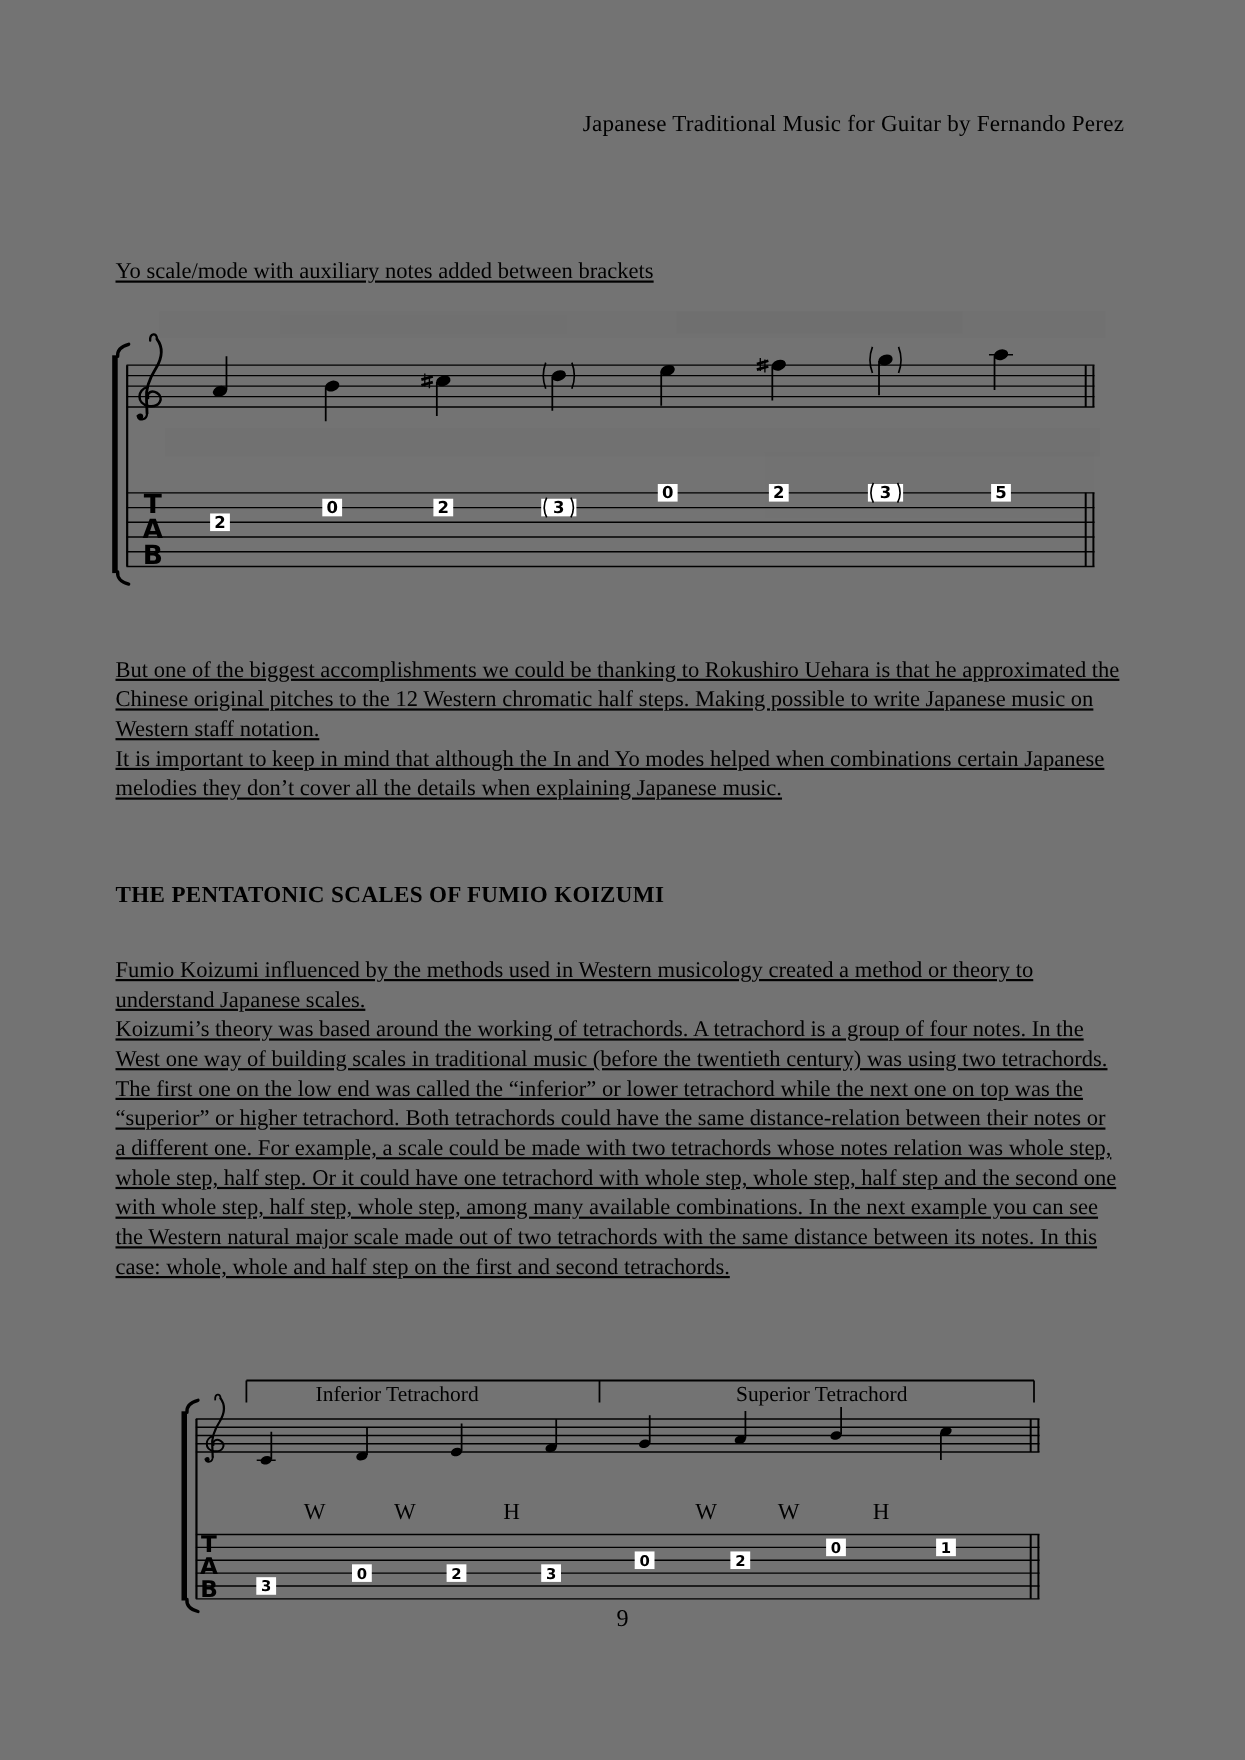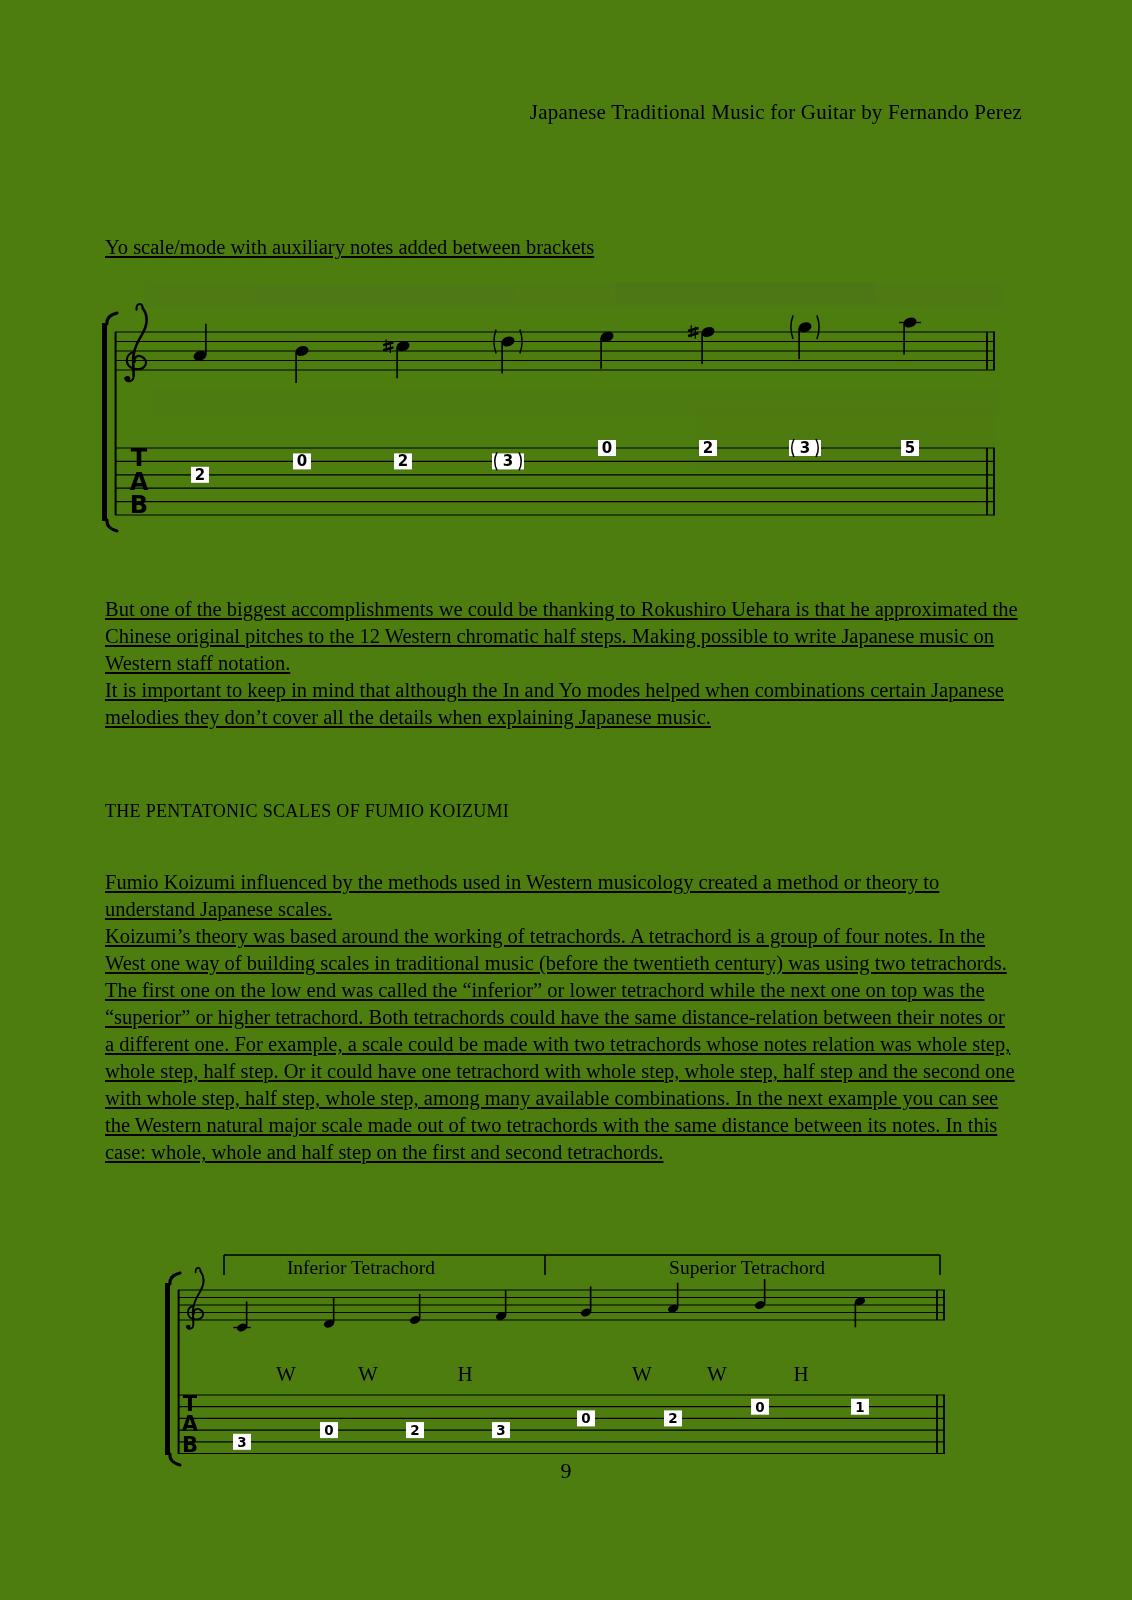--- a/index.html
+++ b/index.html
@@ -1,19 +1,19 @@
 <!DOCTYPE html>
 <html><head>
 <meta charset="utf-8">
 <style>
   html,body{margin:0;padding:0;background:#ffffff;}
   .page{
     position:relative;
     width:1132px;height:1600px;
-    background:#4d7c0f;color:#000;
+    background:#737373;color:#000;
     font-family:"Liberation Serif", serif;
     overflow:hidden;
   }
   .header{
     position:absolute;top:100px;left:0;width:1022px;
     text-align:right;font-size:21px;letter-spacing:.2px;
   }
   .caption{
     position:absolute;top:236px;left:105px;font-size:20.5px;text-decoration:underline;
   }
@@ -22,21 +22,21 @@
   #ex2-svg{left:160px;top:1232px;}
   .body-block{
     position:absolute;left:105px;width:914px;
     font-size:20.5px;line-height:27px;text-align:left;text-decoration:underline;
   }
   .body-block p{margin:0;padding:0;}
   #block1{top:596px;}
   #block2{top:869px;}
   .section-heading{
     position:absolute;top:801px;left:105px;
-    font-size:18px;font-weight:normal;letter-spacing:.3px;
+    font-size:21px;font-weight:bold;letter-spacing:.3px;
   }
   .pagenum{
     position:absolute;top:1458px;left:0;width:1132px;
     text-align:center;font-size:22px;
   }
 </style>
 </head>
 <body>
 
 <div class="page">

